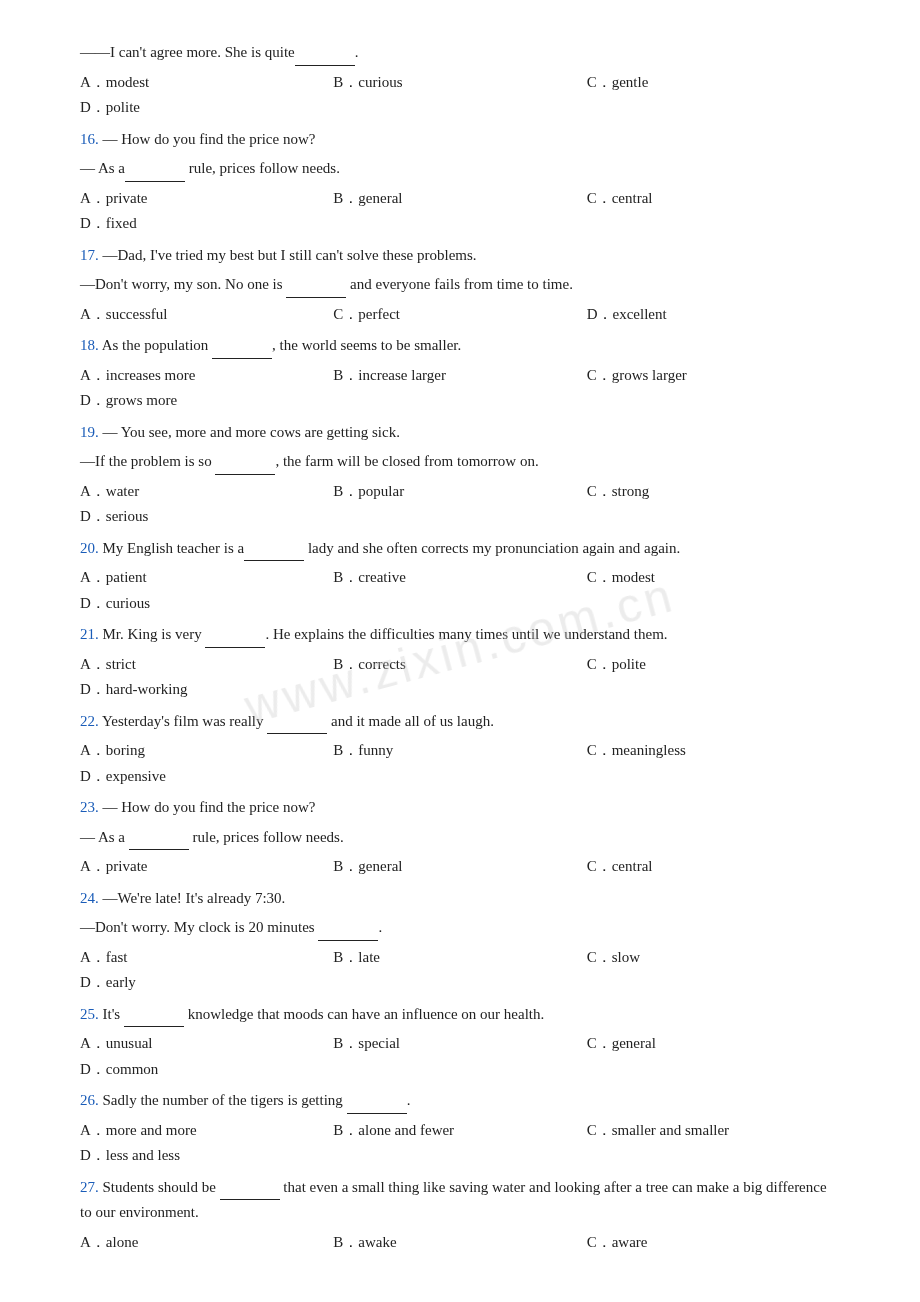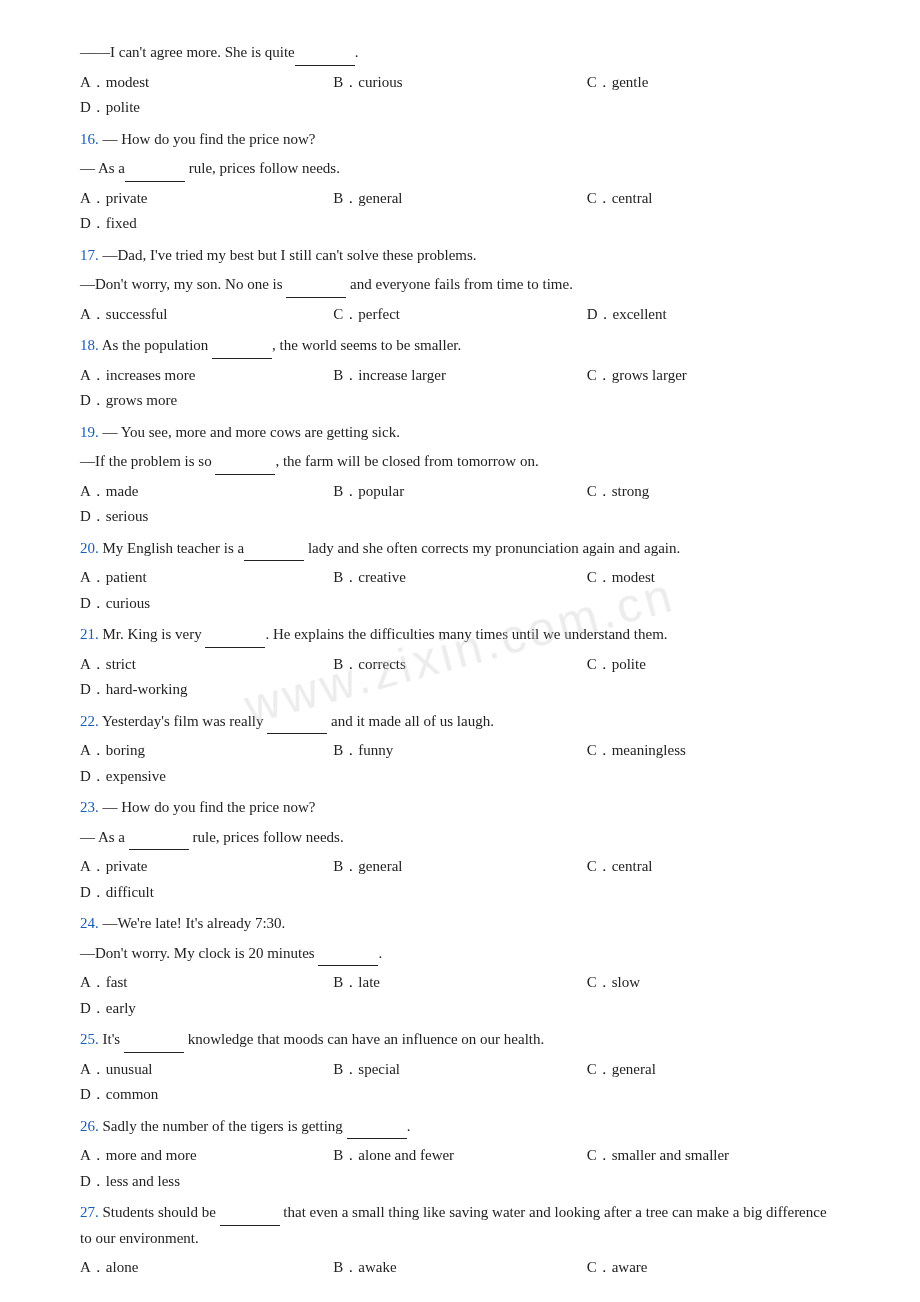--- a/index.html
+++ b/index.html
@@ -93,21 +93,21 @@
         <div class="option">A．increases more</div>
         <div class="option">B．increase larger</div>
         <div class="option">C．grows larger</div>
         <div class="option">D．grows more</div>
       </div>
     </div>
     <div class="question-block">
       <p class="intro-line"><span class="question-number">19.  </span><span>— You see, more and more cows are getting sick.</span></p>
       <p class="intro-line"><span>—If the problem is so <span class="blank"></span>, the farm will be closed from tomorrow on.</span></p>
       <div class="options-row">
-        <div class="option">A．made</div>
+        <div class="option">A．water</div>
         <div class="option">B．popular</div>
         <div class="option">C．strong</div>
         <div class="option">D．serious</div>
       </div>
     </div>
     <div class="question-block">
       <p class="intro-line"><span class="question-number">20.  </span><span>My English teacher is a<span class="blank"></span> lady and she often corrects my pronunciation again and again.</span></p>
       <div class="options-row">
         <div class="option">A．patient</div>
         <div class="option">B．creative</div>
@@ -133,21 +133,20 @@
         <div class="option">D．expensive</div>
       </div>
     </div>
     <div class="question-block">
       <p class="intro-line"><span class="question-number">23.  </span><span>— How do you find the price now?</span></p>
       <p class="intro-line"><span>— As a <span class="blank"></span> rule, prices follow needs.</span></p>
       <div class="options-row">
         <div class="option">A．private</div>
         <div class="option">B．general</div>
         <div class="option">C．central</div>
-        <div class="option">D．difficult</div>
       </div>
     </div>
     <div class="question-block">
       <p class="intro-line"><span class="question-number">24.  </span><span>—We're late! It's already 7:30.</span></p>
       <p class="intro-line"><span>—Don't worry. My clock is 20 minutes <span class="blank"></span>.</span></p>
       <div class="options-row">
         <div class="option">A．fast</div>
         <div class="option">B．late</div>
         <div class="option">C．slow</div>
         <div class="option">D．early</div>

